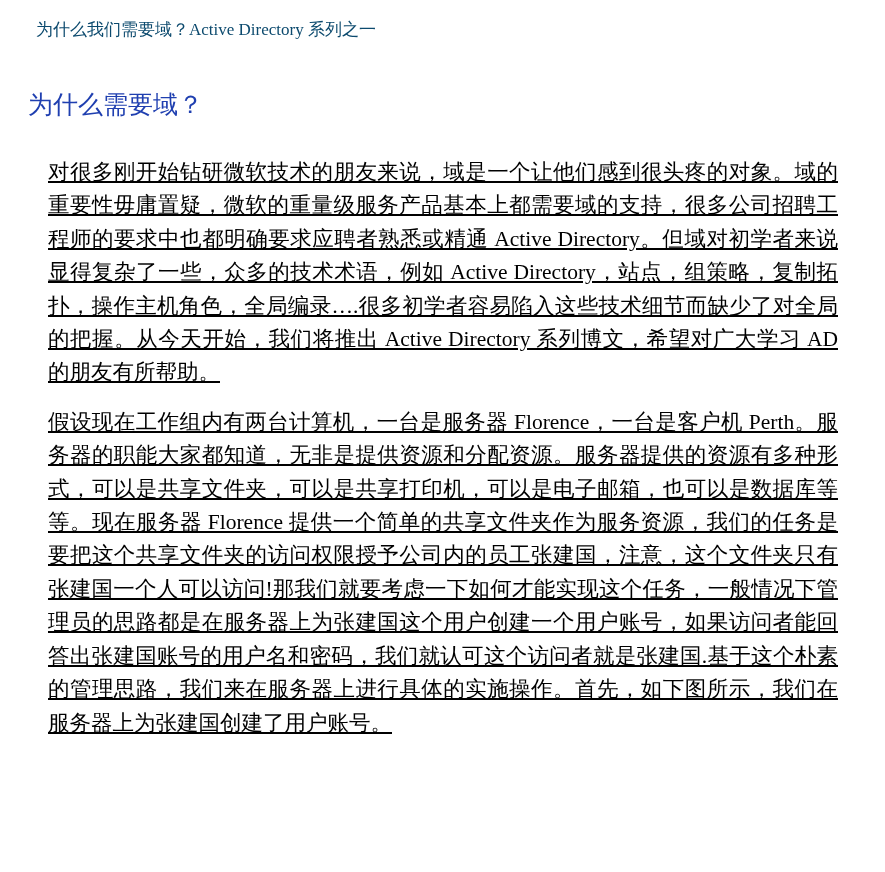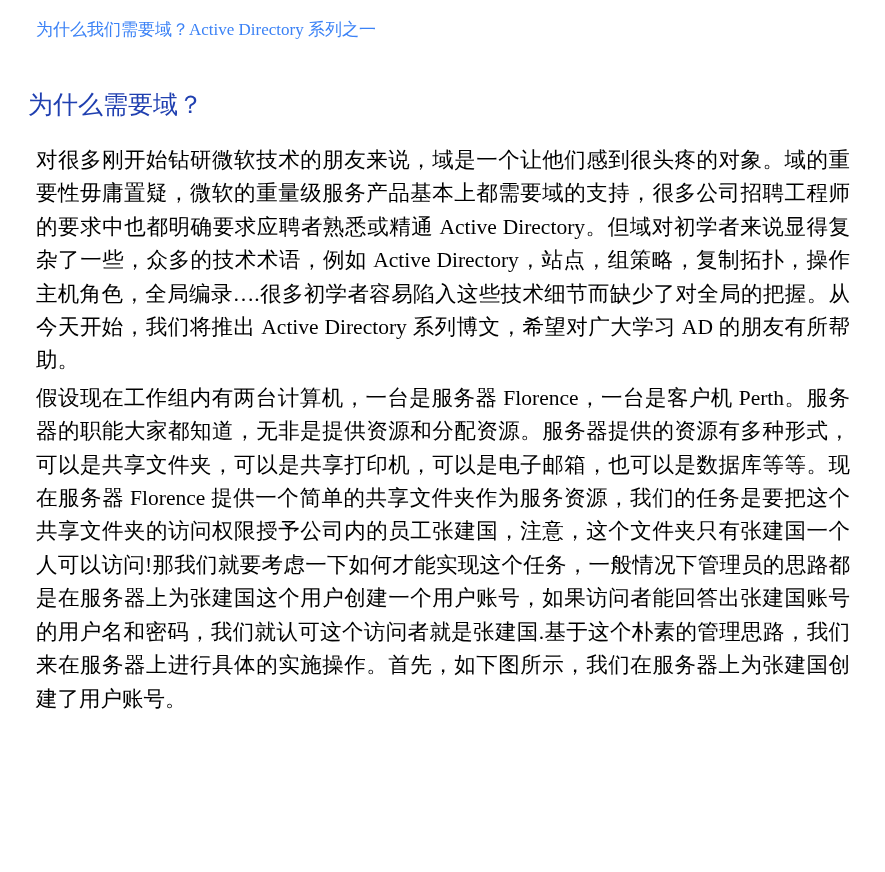--- a/index.html
+++ b/index.html
@@ -17,21 +17,21 @@
     overflow: hidden;
     box-sizing: border-box;
   }
   .header {
     position: absolute;
     top: 18px;
     left: 36px;
     right: 36px;
     font-size: 17px;
     line-height: 24px;
-    color: #3b82f6;
+    color: #0c4a6e;
     white-space: nowrap;
   }
   .title {
     position: absolute;
     top: 88px;
     left: 0;
     width: 100%;
     text-align: left;
     color: #1f3fb0;
     font-size: 25px;
@@ -43,22 +43,23 @@
     position: absolute;
     top: 140px;
     left: 32px;
     width: 822px;
     font-size: 21.5px;
     line-height: 33.4px;
     text-align: justify;
     text-justify: inter-ideograph;
   }
   .para {
-    margin: 4px;
+    margin: 16px;
     text-indent: 0;
+    text-decoration: underline;
   }
   .para + .para {
     margin-top: 0px;
   }
 </style>
 </head>
 <body>
 
 <div class="page">
 

